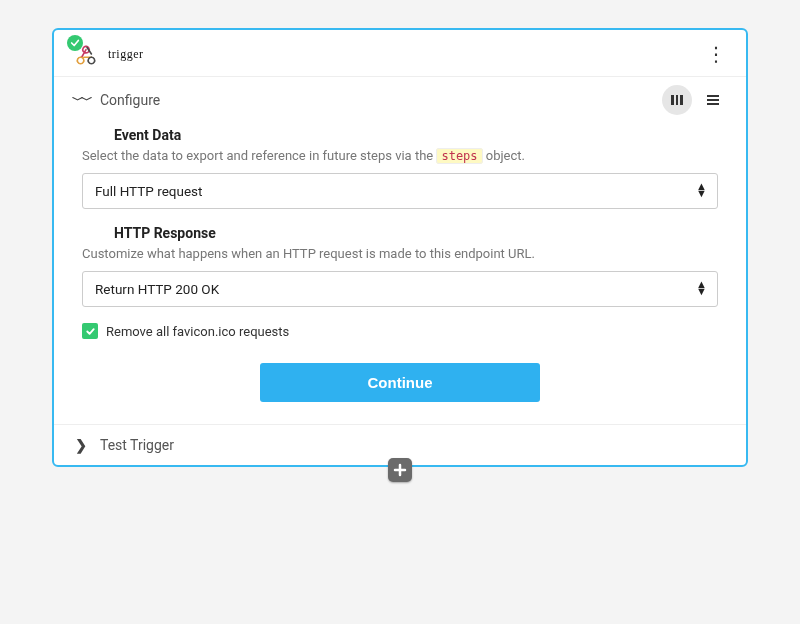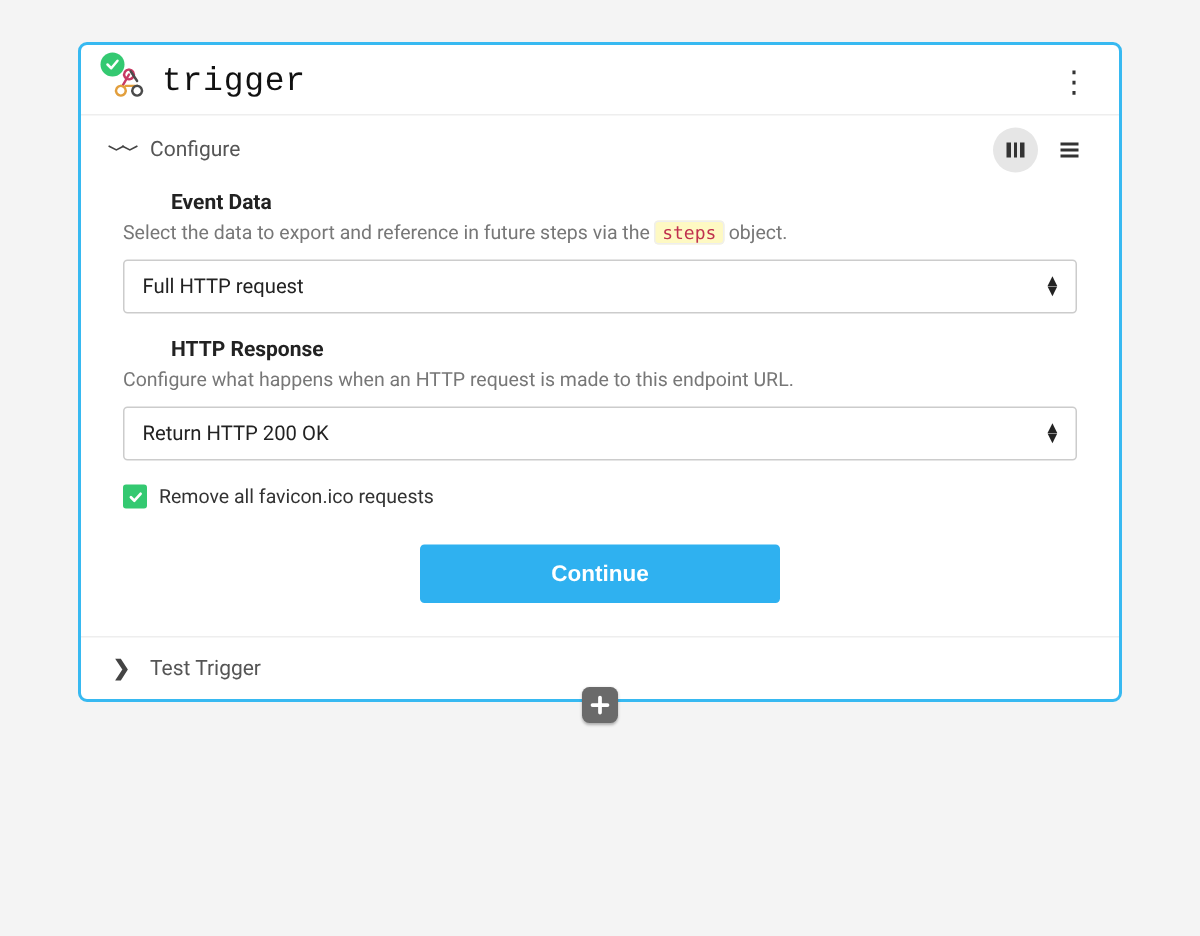--- a/index.html
+++ b/index.html
@@ -43,22 +43,22 @@
       height: 16px;
       background: #34c971;
       border-radius: 50%;
       display: flex;
       align-items: center;
       justify-content: center;
       z-index: 2;
     }
     .status-badge svg { display:block; }
     .title {
-      font-family: Liberation Mono, monospace;
-      font-size: 22px;
+      font-family: Liberation Serif, serif;
+      font-size: 12px;
       letter-spacing: 0.5px;
       color: #111;
     }
     .kebab {
       margin-left: auto;
       font-size: 20px;
       line-height: 1;
       color: #333;
       width: 24px;
       text-align: center;
@@ -176,21 +176,21 @@
     }
     .checkbox svg { display: block; }
     .checkbox-label {
       font-size: 13px;
       color: #333;
     }
 
     .continue-btn {
       display: block;
       margin: 24px auto 4px auto;
-      width: 240px;
+      width: 280px;
       background: #2fb1f0;
       color: #fff;
       font-weight: 700;
       font-size: 15px;
       border: none;
       border-radius: 3px;
       padding: 11px 0;
       cursor: pointer;
       text-align: center;
     }
@@ -276,21 +276,21 @@
           <span>Full HTTP request</span>
           <span class="select-arrows">
               <span>▲</span>
               <span>▼</span>
             </span>
         </div>
       </div>
 
       <div class="group">
         <div class="group-title">HTTP Response</div>
-        <div class="group-desc">Configure what happens when an HTTP request is made to this endpoint URL.</div>
+        <div class="group-desc">Customize what happens when an HTTP request is made to this endpoint URL.</div>
         <div class="select">
           <span>Return HTTP 200 OK</span>
           <span class="select-arrows">
               <span>▲</span>
               <span>▼</span>
             </span>
         </div>
       </div>
 
       <div class="group" style="margin-bottom:12px">

